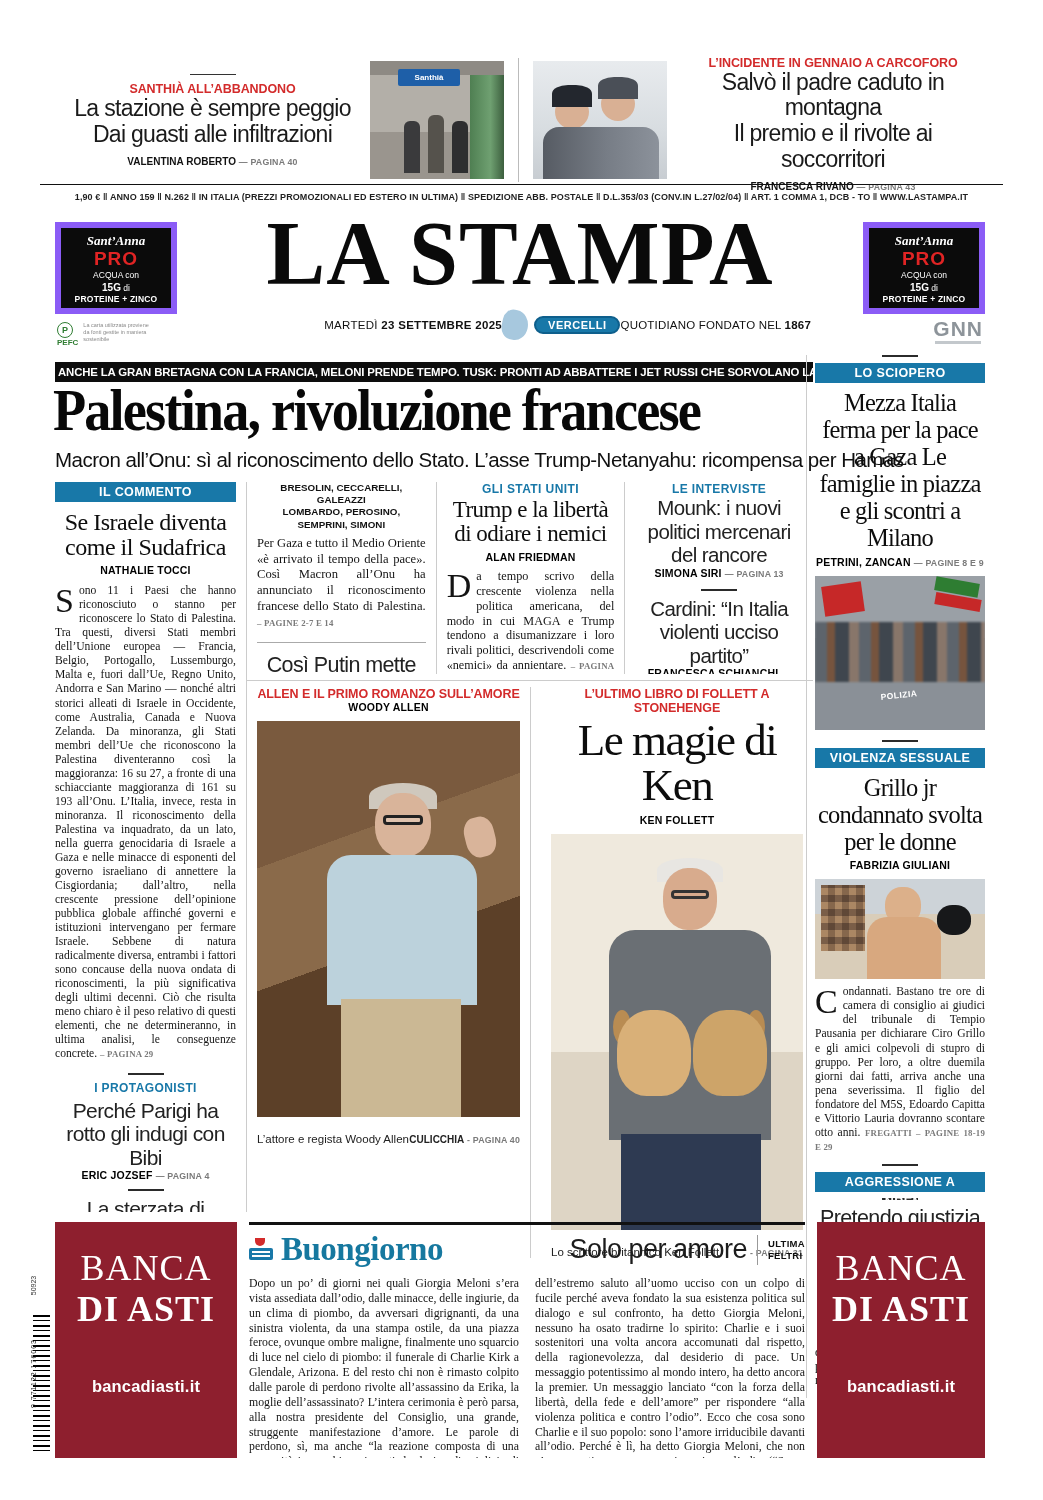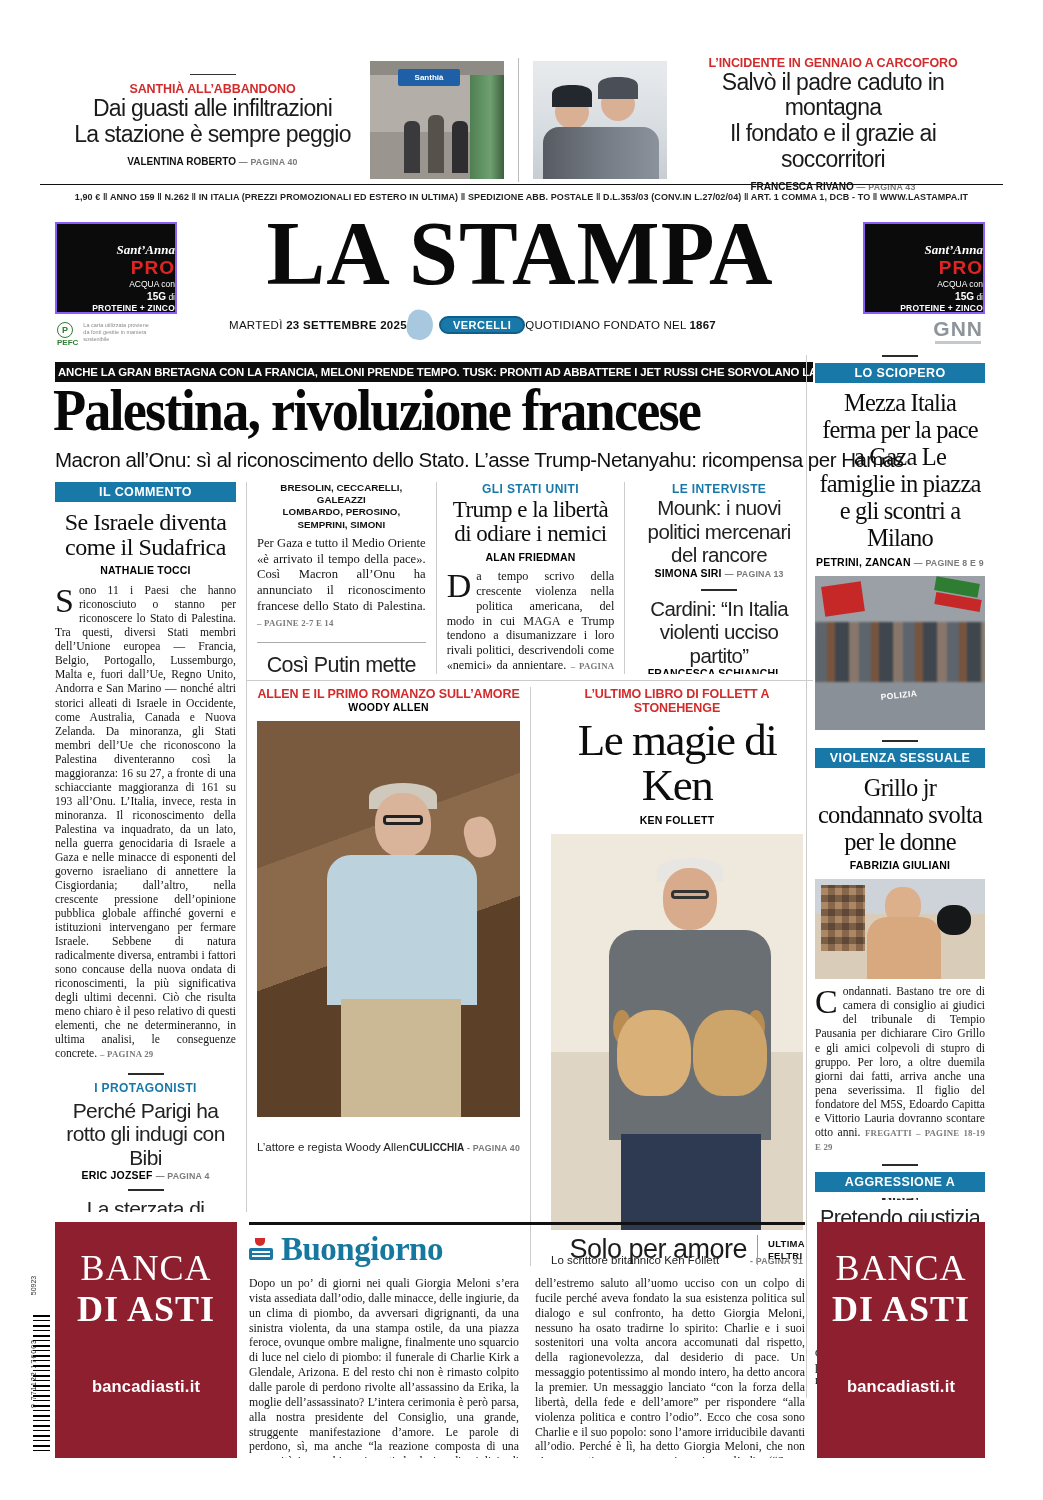--- a/index.html
+++ b/index.html
@@ -44,40 +44,40 @@
   .ph-snow .c1{left:19px; top:24px;} .ph-snow .c2{left:65px; background:#4a4f57;}
   .ph-snow .b1 { position:absolute; left:10px; bottom:0; width:116px; height:52px;
       background:linear-gradient(90deg,#565b63,#777d86 55%,#8c929b); border-radius:16px 16px 0 0; }
 
   #rule-top { position:absolute; left:40px; width:963px; top:184px; border-top:1.6px solid #111; }
   #priceline { position:absolute; left:0; right:0; top:192px; text-align:center;
       font-size:9px; font-weight:bold; color:#1f1f1f; letter-spacing:.1px; }
 
   
   #masthead { position:absolute; left:55px; top:210px; width:930px; height:148px; }
-  .ad-sa { position:absolute; top:12px; width:122px; height:92px; background:#0b0b0b; border:2px solid #8b5cf6;
-      color:#fff; text-align:right; padding-top:18px; }
+  .ad-sa { position:absolute; top:12px; width:122px; height:92px; background:#0b0b0b; border:6px solid #8b5cf6;
+      color:#fff; text-align:center; padding-top:5px; }
   .ad-sa .brand { font-family:"Liberation Serif",serif; font-style:italic; font-weight:bold; font-size:13px; }
   .ad-sa .pro { color:#e02424; font-weight:bold; font-size:19px; letter-spacing:1px; line-height:1; }
   .ad-sa .l1 { font-size:8.5px; margin-top:2px; } .ad-sa .l1 b{font-size:10px;}
   .ad-sa .l3 { font-size:8.5px; font-weight:bold; letter-spacing:.2px; margin-top:1px; }
   #ad-sa-left{ left:0; } #ad-sa-right{ right:0; }
   #pefc { position:absolute; left:2px; top:112px; width:120px; display:flex; gap:5px; align-items:flex-start; }
   #pefc .logo { width:16px; height:16px; border:1.4px solid #2f7d32; border-radius:50%; color:#2f7d32;
       font-size:9px; font-weight:bold; text-align:center; line-height:14px; }
   #pefc .cap { font-size:5.5px; color:#8a8a8a; line-height:1.25; width:70px; }
   #pefc .word { font-size:8px; color:#2f7d32; font-weight:bold; }
   #gnn { position:absolute; right:2px; top:108px; text-align:center; }
   #gnn .g { font-size:21px; font-weight:bold; color:#8d949a; letter-spacing:1px; line-height:1; }
   #gnn .sub { height:3px; width:46px; background:#c3c8cc; margin:2px auto 0 auto; }
   #mast-title { position:absolute; left:130px; right:130px; top:2px; text-align:center;
       font-family:"Liberation Serif","DejaVu Serif",serif; font-weight:bold; font-size:88px; line-height:.95;
       letter-spacing:1px; color:#0a0a0a; transform:scaleY(1.04); }
   #dateline { position:absolute; left:150px; right:150px; top:100px; display:flex; align-items:center;
-      justify-content:flex-start; padding:0 24px; }
+      justify-content:flex-end; padding:0 24px; }
   #dateline .day { font-size:11.5px; letter-spacing:.3px; }
   #dateline .day b { font-size:11.5px; }
   #ed-map { width:26px; height:30px; background:#a7c8de; border-radius:40% 55% 50% 45%; transform:rotate(12deg); }
   #ed-badge { background:#1878a8; border:2px solid #0e5f8c; color:#fff; font-weight:bold; font-size:11px;
       padding:1px 12px; border-radius:11px; letter-spacing:.5px; margin-left:6px; }
   #ed-wrap { display:flex; align-items:center; }
   #founded { font-size:11.5px; letter-spacing:.2px; }
 
   
   #kickerbar { position:absolute; left:55px; top:362px; width:758px; height:20px; background:#0d0d0d;
@@ -101,21 +101,21 @@
   .brief-by { text-align:center; font-size:9.8px; font-weight:bold; line-height:1.25; margin-bottom:5px; }
   .putin-h { font-size:21.5px; margin-top:10px; line-height:1.15; }
   #c3 .sh { font-size:23px; line-height:1.05; margin:2px 0 5px 0; }
   .int-h { font-size:20.5px; line-height:1.15; }
   #row-feat { display:flex; flex:1; border-top:1px solid #ccc; margin-top:6px; padding-top:6px; }
   .feat { width:50%; padding:0 10px; overflow:hidden; }
   .feat + .feat { border-left:1px solid #ccc;padding-left:20px; }
   .feat .sh { font-size:45px; letter-spacing:-1.5px; line-height:1; margin:3px 0 6px 0; }
   .feat .by { margin-bottom:8px; }
   .feat-ph { height:396px; position:relative; overflow:hidden; }
-  .feat-cap { display:flex; justify-content:space-between; align-items:baseline; margin-top:24px; font-size:11.5px; color:#222; }
+  .feat-cap { display:flex; justify-content:space-between; align-items:baseline; margin-top:16px; font-size:11.5px; color:#222; }
   .feat-cap .credit { font-weight:bold; font-size:10px; }
 
   .ph-woody { background:linear-gradient(160deg,#7a5a3e 0 30%,#8a6a4a 30% 55%,#5c4028 55% 100%); }
   .ph-woody .head { position:absolute; left:118px; top:72px; width:56px; height:64px; background:#d9b49a; border-radius:46%; }
   .ph-woody .hair { position:absolute; left:112px; top:62px; width:68px; height:26px; background:#cfc8bd; border-radius:50% 50% 0 0; }
   .ph-woody .gl { position:absolute; left:126px; top:94px; width:40px; height:10px; border:3px solid #222; border-radius:4px; background:rgba(255,255,255,.2); }
   .ph-woody .shirt { position:absolute; left:70px; top:134px; width:150px; height:150px; background:#bcd2dc; border-radius:24px 24px 0 0; }
   .ph-woody .hand { position:absolute; left:208px; top:96px; width:30px; height:40px; background:#d9b49a; border-radius:40%; transform:rotate(-14deg); }
   .ph-woody .pants { position:absolute; left:84px; top:278px; width:120px; height:118px; background:#cbb894; }
   .ph-ken { background:linear-gradient(180deg,#efe9dd 0 55%,#ded5c5 55% 100%); }
@@ -186,22 +186,22 @@
 </head>
 <body>
 
 <div class="page">
 
   <div id="teasers">
     <div class="tz-text" style="width:315px;">
       <div class="tz-dash"></div>
       <div class="redk">SANTHIÀ ALL’ABBANDONO</div>
       <div class="tz-head">
+        <div>La stazione è sempre peggio</div>
         <div>Dai guasti alle infiltrazioni</div>
-        <div>La stazione è sempre peggio</div>
       </div>
       <div class="tz-by">
         <span>VALENTINA ROBERTO</span>
         <span class="pg">— PAGINA 40</span>
       </div>
     </div>
     <div class="tz-ph ph-santhia">
       <div class="sign">Santhià</div>
       <div class="train"></div>
       <div class="p1"></div>
@@ -214,21 +214,21 @@
         <div class="h2"></div>
       <div class="c1"></div>
         <div class="c2"></div>
       <div class="b1"></div>
     </div>
     <div class="tz-text" style="flex:1; padding-left:14px;">
       <div class="tz-dash"></div>
       <div class="redk">L’INCIDENTE IN GENNAIO A CARCOFORO</div>
       <div class="tz-head">
         <div>Salvò il padre caduto in montagna</div>
-        <div>Il fondato e il grazie ai soccorritori</div>
+        <div>Il premio e il rivolte ai soccorritori</div>
       </div>
       <div class="tz-by">
         <span>FRANCESCA RIVANO</span>
         <span class="pg">— PAGINA 43</span>
       </div>
     </div>
   </div>
 
   <div id="rule-top"></div>
   <div id="priceline">1,90 €  ‖  ANNO 159  ‖  N.262  ‖  IN ITALIA (PREZZI PROMOZIONALI ED ESTERO IN ULTIMA)  ‖  SPEDIZIONE ABB. POSTALE  ‖  D.L.353/03 (CONV.IN L.27/02/04)  ‖  ART. 1 COMMA 1, DCB - TO  ‖  WWW.LASTAMPA.IT</div>

